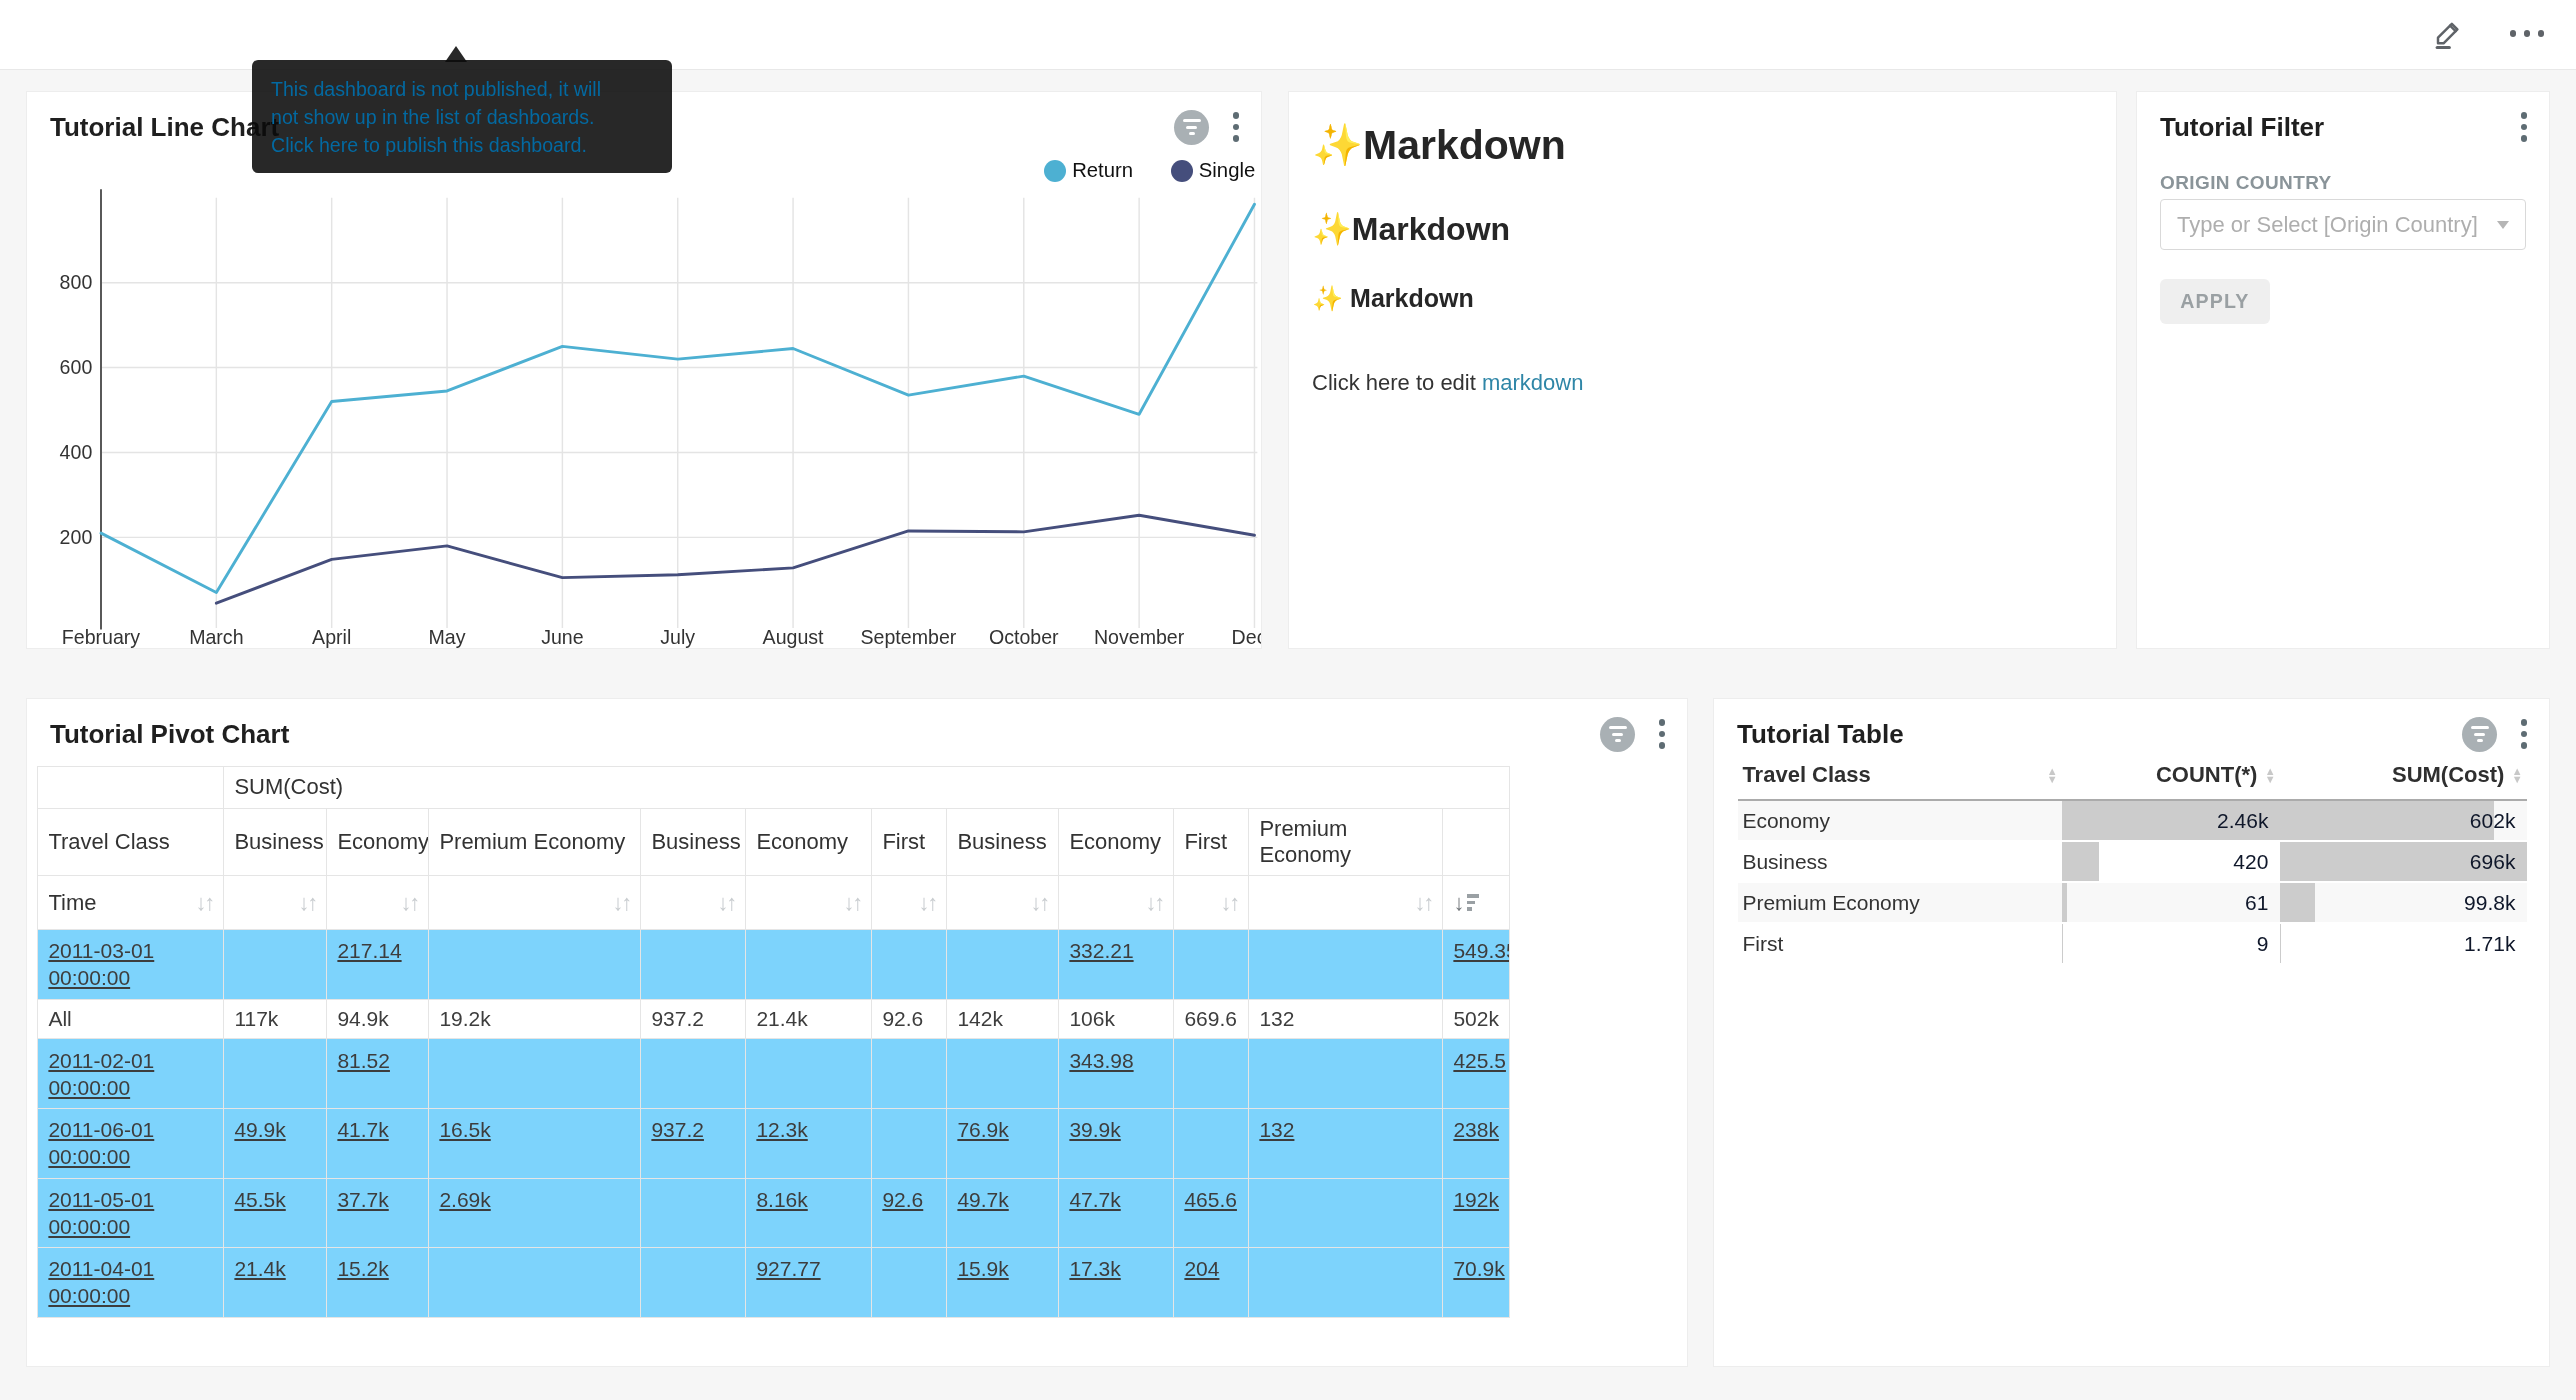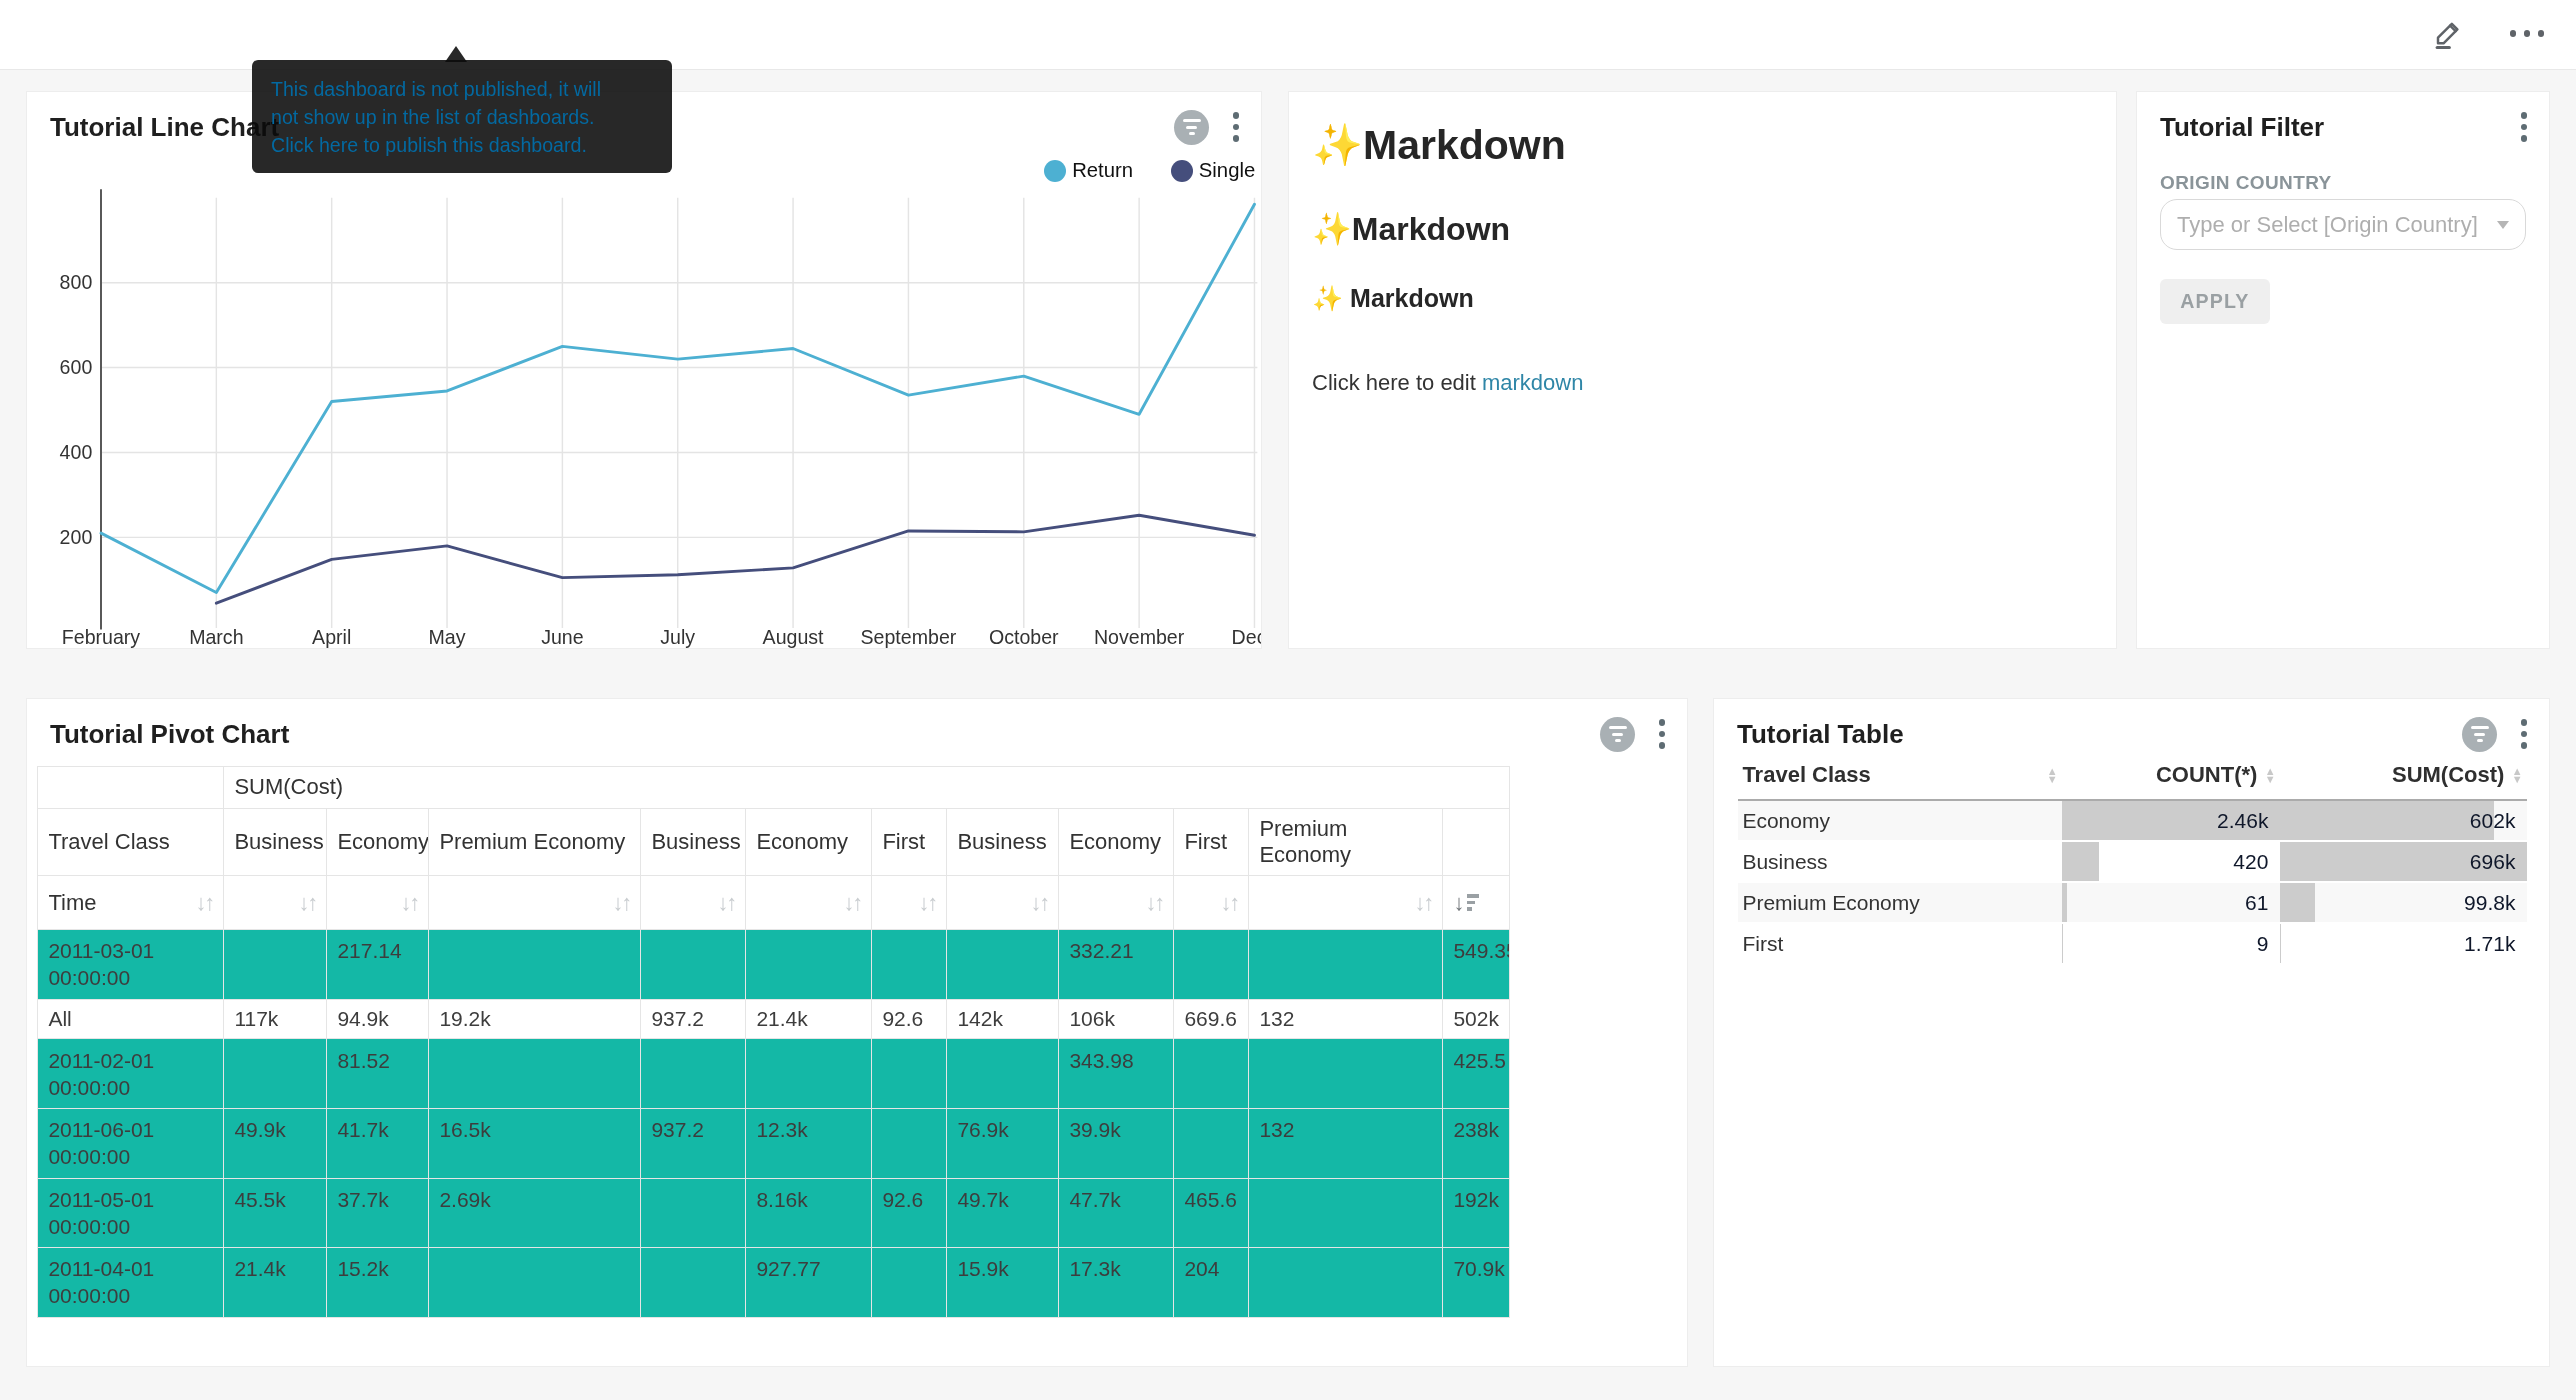--- a/index.html
+++ b/index.html
@@ -45,32 +45,32 @@
   
   .md-body { position:absolute; left:23px; top:29px; right:22px; }
   .md-h1 { font-size:41px; font-weight:600; color:#262626; margin-bottom:41px; }
   .md-h2 { font-size:32px; font-weight:600; color:#262626; margin-bottom:36px; }
   .md-h3 { font-size:25px; font-weight:600; color:#262626; margin-bottom:57px; }
   .md-p  { font-size:22px; color:#333; }
   .md-link { color:#2f86a7; cursor:pointer; }
 
   
   .filter-label { position:absolute; left:23px; top:80px; font-size:19px; font-weight:600; letter-spacing:0.4px; color:#8a9499; }
-  .filter-select { position:absolute; left:23px; top:107px; width:366px; height:51px; border:1.5px solid #d9d9d9; border-radius:17px; background:#fff; display:flex; align-items:center; justify-content:space-between; padding:0 16px; cursor:pointer; }
+  .filter-select { position:absolute; left:23px; top:107px; width:366px; height:51px; border:1.5px solid #d9d9d9; border-radius:4px; background:#fff; display:flex; align-items:center; justify-content:space-between; padding:0 16px; cursor:pointer; }
   .filter-select .ph { font-size:22px; color:#aeaeae; white-space:nowrap; overflow:hidden; }
   .select-caret { width:0; height:0; border-left:6.5px solid transparent; border-right:6.5px solid transparent; border-top:8px solid #b5b5b5; margin-left:7.3px; flex:none; }
   .apply-btn { position:absolute; left:23px; top:168px; height:45px; padding:0 20.3px; background:#efefef; border:none; border-radius:5.8px; font-family:inherit; font-size:19.6px; font-weight:600; letter-spacing:1.1px; color:#9aa0a3;margin-top:19px; }
 
   
   .pivot-wrap { position:absolute; left:10.2px; top:67px; }
   table.pivot { border-collapse:collapse; table-layout:fixed; width:1473px; font-size:21px; color:#3d3d3d; }
   table.pivot th, table.pivot td { border:1.5px solid #e5e5e5; text-align:left; font-weight:normal; padding:7.3px 10.2px; overflow:hidden; }
   table.pivot thead th { font-weight:500; color:#333; font-size:22px; height:41px; background:#fff; }
   table.pivot thead tr.time-row th { height:54px; vertical-align:middle; }
-  table.pivot tbody tr.date-row td { height:61px; vertical-align:top; background:#14b8a6; line-height:27px; }
+  table.pivot tbody tr.date-row td { height:61px; vertical-align:top; background:#7dd3fc; line-height:27px;text-decoration:underline; }
   table.pivot tbody tr.all-row td { height:38px; vertical-align:middle; background:#fff; }
   .th-flex { display:flex; align-items:center; justify-content:space-between; }
   .sort-pair { color:#c9cdd0; font-size:22px; letter-spacing:-2.2px; white-space:nowrap; cursor:pointer; }
   .sort-desc { display:flex; align-items:center; gap:2.9px; cursor:pointer; margin-left:auto; }
   .sort-desc .arr { color:#75797d; font-size:22px; }
   .sort-desc .bars { display:flex; flex-direction:column; gap:2.9px; align-items:flex-start; }
   .sort-desc .bars i { display:block; height:3.6px; background:#9aa0a4; }
   .sort-desc .bars i:nth-child(1){ width:11.6px; } .sort-desc .bars i:nth-child(2){ width:8px; } .sort-desc .bars i:nth-child(3){ width:4.4px; }
 
   

